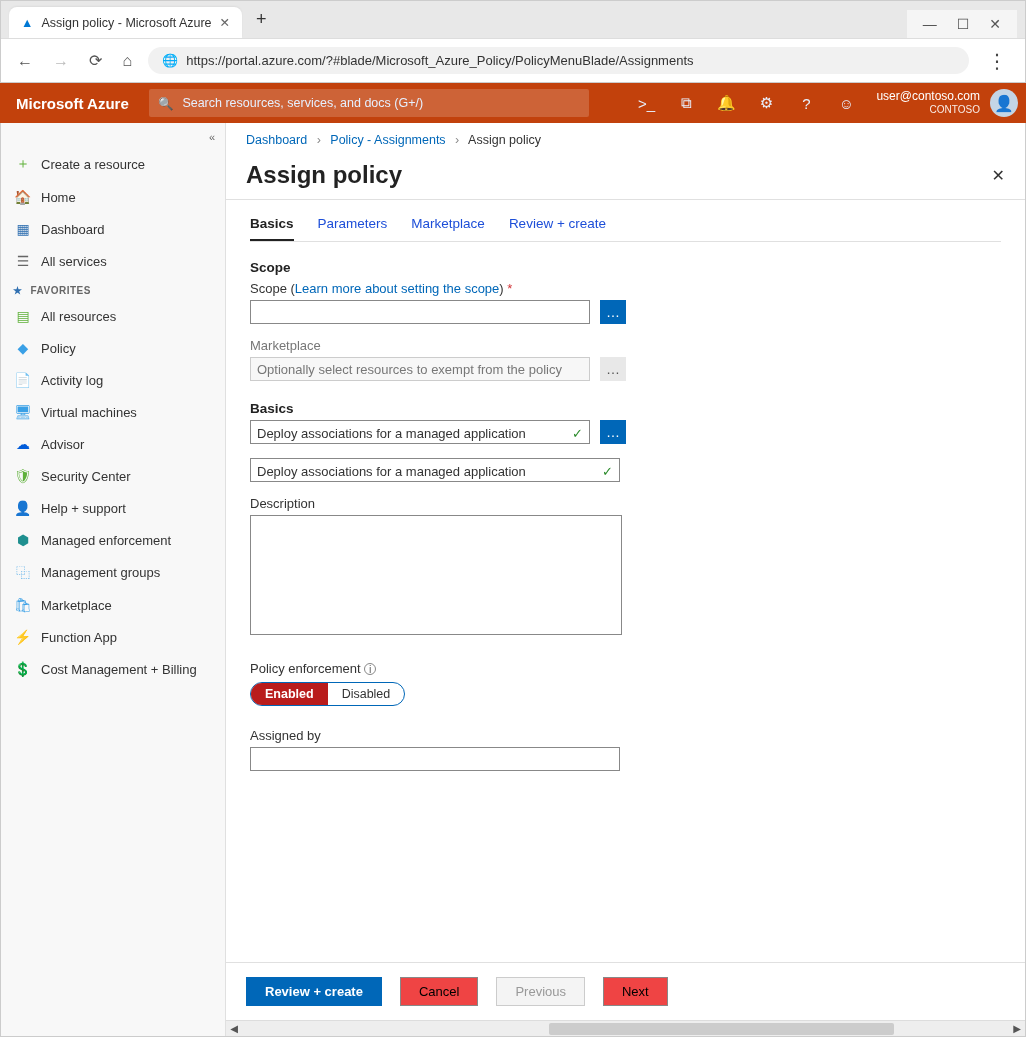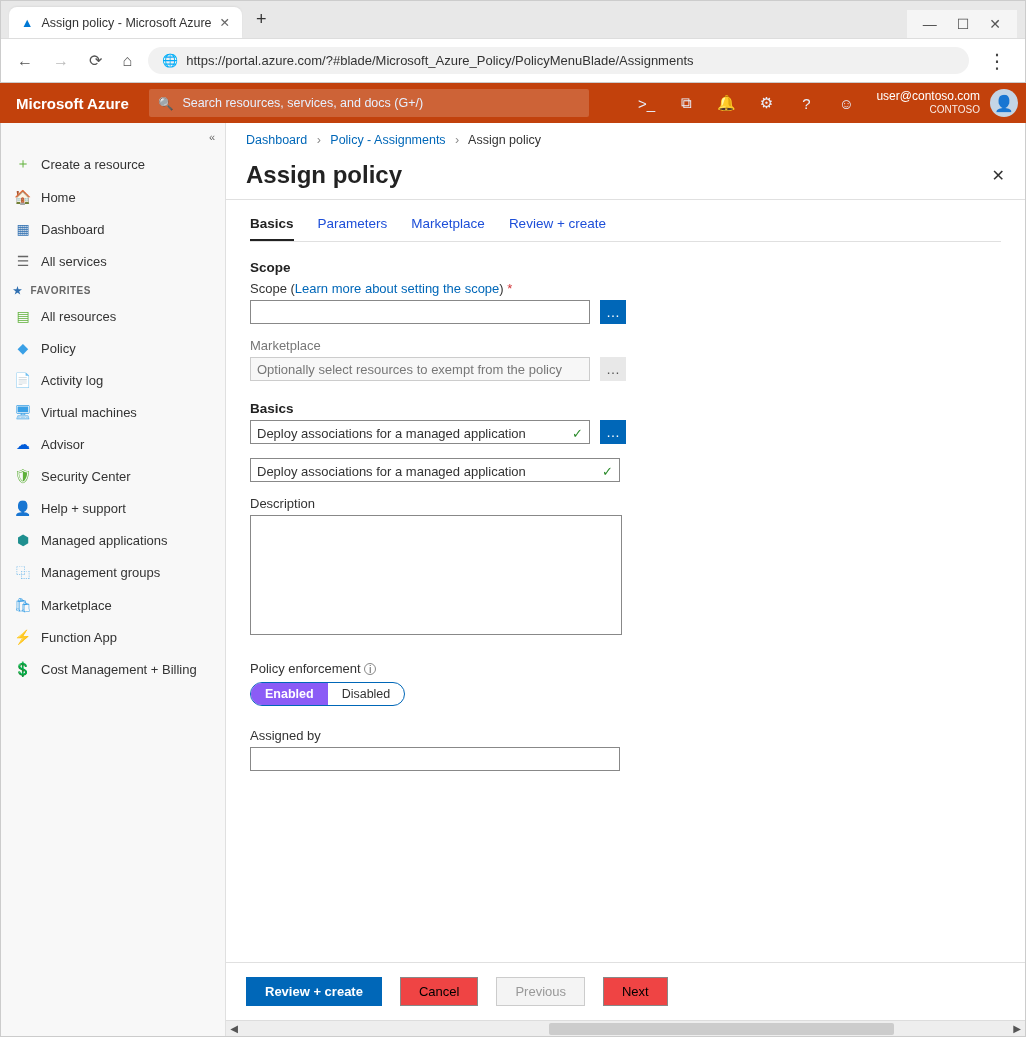--- a/index.html
+++ b/index.html
@@ -69,21 +69,21 @@
 .txt.sel { display: flex; align-items: flex-end; justify-content: space-between; padding: 2px 6px; color: #333; }
 .txt.sel .chk { color: #2a8a2a; font-size: 13px; }
 .txt.muted { color: #777; border-color: #ccc; background: #f7f7f7; width: 340px; }
 .ellip-btn { width: 26px; height: 24px; background: #0067b8; color: #fff; font-size: 14px; display: flex; align-items: center; justify-content: center; border: none; cursor: default; }
 .ellip-btn.muted { background: #e8e8e8; color: #555; }
 
 textarea.desc { width: 372px; height: 120px; border: 1px solid #888; resize: none; margin-top: 4px; margin-bottom: 16px; font-size: 13px; padding: 4px; }
 
 .toggle { display: inline-flex; border: 1px solid #0067b8; border-radius: 14px; overflow: hidden; font-size: 12.5px; margin-top: 6px; margin-bottom: 16px; }
 .toggle span { padding: 4px 14px; }
-.toggle .on { background: #8b5cf6; color: #fff; font-weight: 600; }
+.toggle .on { background: #b91c1c; color: #fff; font-weight: 600; }
 .toggle .off { color: #333; }
 
 .footer { display: flex; gap: 18px; padding: 14px 20px; border-top: 1px solid #e0e0e0; }
 .btn { font-size: 13px; padding: 6px 18px; border: 1px solid #888; background: #ef4444; cursor: default; }
 .btn.primary { background: #0067b8; color: #fff; border-color: #0067b8; font-weight: 600; }
 .btn.dis { color: #999; border-color: #ccc; background: #f4f4f4; }
 
 .hscroll { height: 16px; background: #eee; border-top: 1px solid #ddd; display: flex; }
 .hscroll .track { flex: 1; position: relative; }
 .hscroll .thumb { position: absolute; left: 40%; top: 2px; width: 45%; height: 12px; background: #ccc; border-radius: 2px; }
@@ -187,21 +187,21 @@
     <div class="sb-item">
         <span class="ic c-green">🛡</span>
         <span>Security Center</span>
       </div>
     <div class="sb-item">
         <span class="ic c-sky">👤</span>
         <span>Help + support</span>
       </div>
     <div class="sb-item">
         <span class="ic c-teal">⬢</span>
-        <span>Managed applications</span>
+        <span>Managed enforcement</span>
       </div>
     <div class="sb-item">
         <span class="ic c-mg">⿻</span>
         <span>Management groups</span>
       </div>
     <div class="sb-item">
         <span class="ic c-sky">🛍</span>
         <span>Marketplace</span>
       </div>
     <div class="sb-item">

